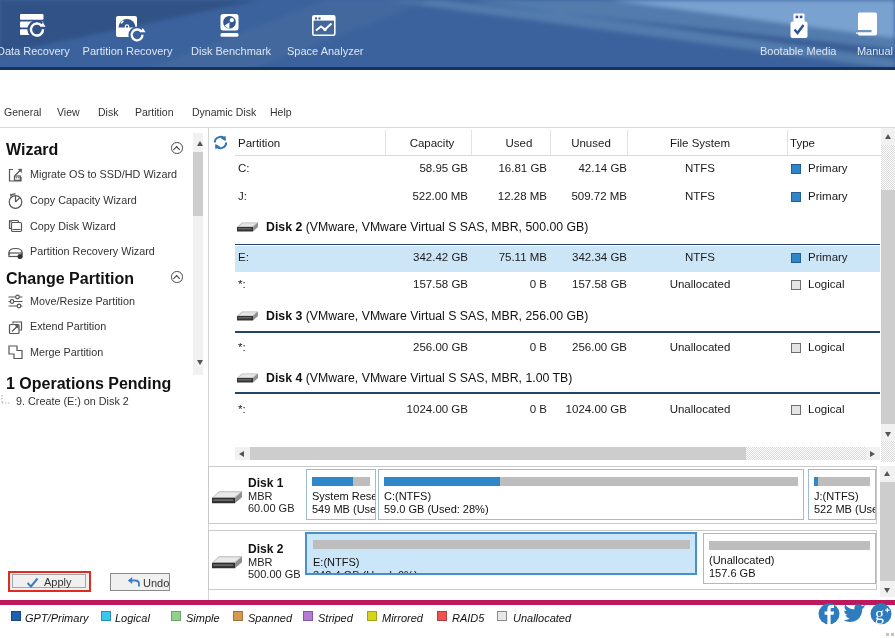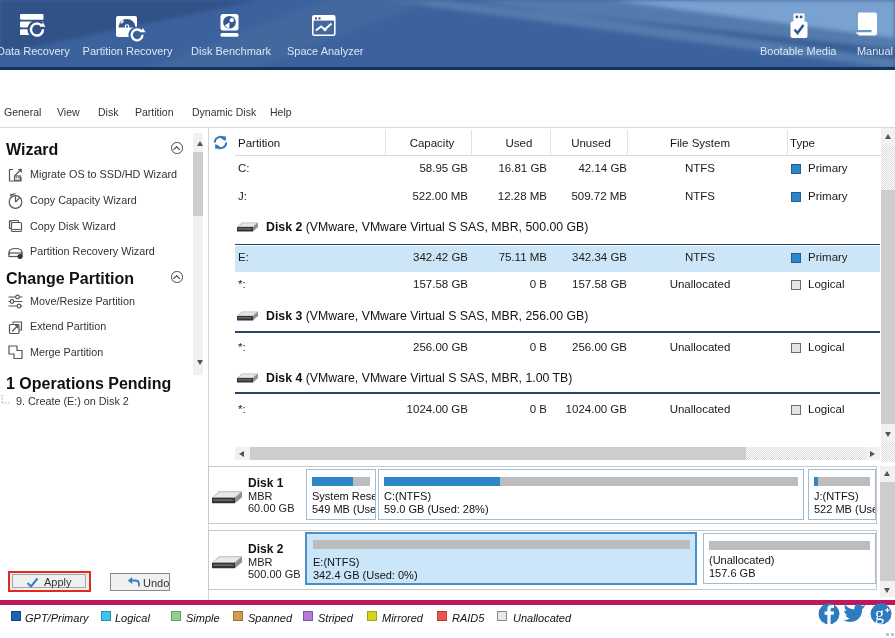--- a/index.html
+++ b/index.html
@@ -378,21 +378,21 @@
     <div class="ptext" style="top:33px;">522 MB (Used</div>
   </div>
 </div>
 <div id="disk2" class="dpanel" style="top:530px; height:60px;">
   <svg style="position:absolute;left:3px;top:25px;" width="30" height="15" viewBox="0 0 30 14.5">
         <use href="#disk3dbig"></use>
       </svg>
   <div class="dname" style="top:11px;">Disk 2</div>
   <div class="dmeta" style="top:24.5px;">MBR</div>
   <div class="dmeta" style="top:36.5px;">500.00 GB</div>
-  <div class="pblock" style="left:96px;top:1px;width:392px;height:53px;background:#cbe5f9;border:2px solid #4a90c8;">
+  <div class="pblock" style="left:96px;top:1px;width:392px;height:43px;background:#cbe5f9;border:2px solid #4a90c8;">
     <div class="pbar" style="left:6px;top:6px;width:377px;"></div>
     <div class="ptext" style="left:6px;top:22px;">E:(NTFS)</div>
     <div class="ptext" style="left:6px;top:35px;">342.4 GB (Used: 0%)</div>
   </div>
   <div class="pblock" style="left:494px;top:2px;width:173px;border:1px solid #9ebcd4;">
     <div class="pbar" style="width:161px;"></div>
     <div class="ptext" style="top:20px;">(Unallocated)</div>
     <div class="ptext" style="top:33px;">157.6 GB</div>
   </div>
 </div>

